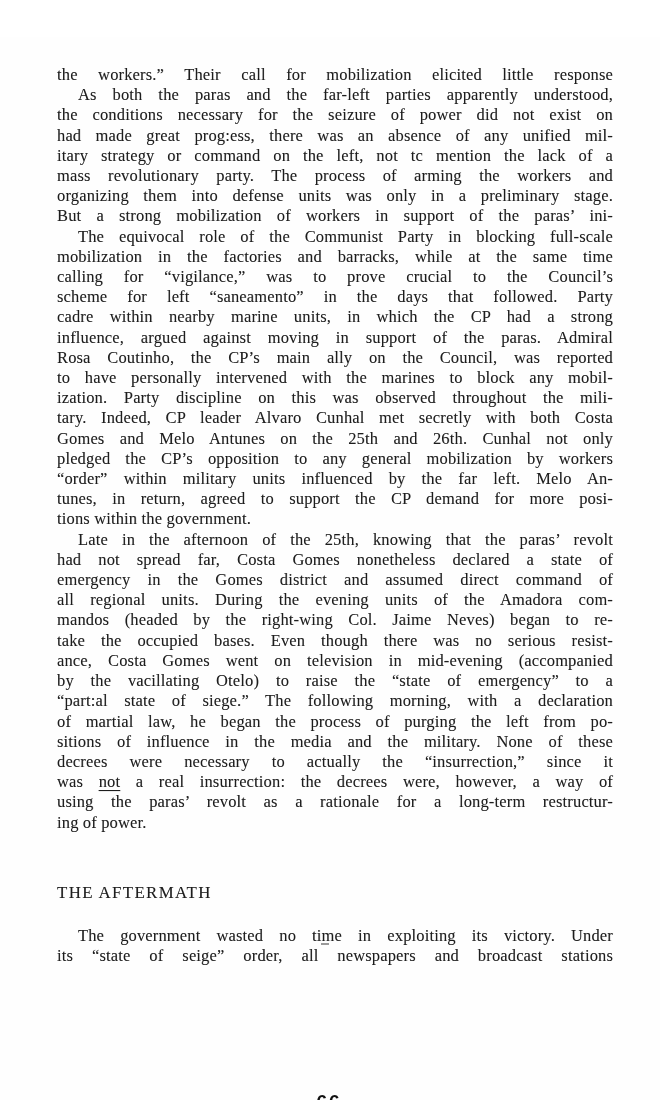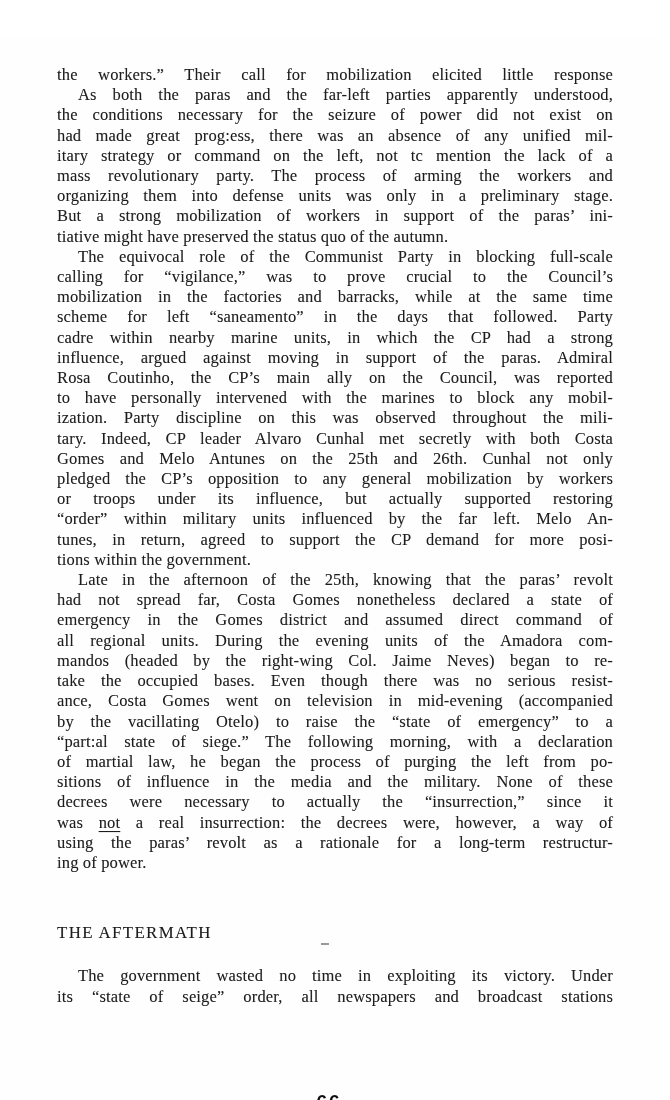--- a/index.html
+++ b/index.html
@@ -75,36 +75,34 @@
         <div class="line j">the workers.” Their call for mobilization elicited little response</div>
       </div>
       <div class="paragraph indent">
         <div class="line j">As both the paras and the far-left parties apparently understood,</div>
         <div class="line j">the conditions necessary for the seizure of power did not exist on</div>
         <div class="line j">had made great prog:ess, there was an absence of any unified mil-</div>
         <div class="line j">itary strategy or command on the left, not tc mention the lack of a</div>
         <div class="line j">mass revolutionary party. The process of arming the workers and</div>
         <div class="line j">organizing them into defense units was only in a preliminary stage.</div>
         <div class="line j">But a strong mobilization of workers in support of the paras’ ini-</div>
-        <div class="line">tiative might have preserved the status quo of the autumn.</div>
       </div>
       <div class="paragraph indent">
         <div class="line j">The equivocal role of the Communist Party in blocking full-scale</div>
+        <div class="line j">mobilization in the factories and barracks, while at the same time</div>
         <div class="line j">calling for “vigilance,” was to prove crucial to the Council’s</div>
-        <div class="line j">mobilization in the factories and barracks, while at the same time</div>
         <div class="line j">scheme for left “saneamento” in the days that followed. Party</div>
         <div class="line j">cadre within nearby marine units, in which the CP had a strong</div>
         <div class="line j">influence, argued against moving in support of the paras. Admiral</div>
         <div class="line j">Rosa Coutinho, the CP’s main ally on the Council, was reported</div>
         <div class="line j">to have personally intervened with the marines to block any mobil-</div>
         <div class="line j">ization. Party discipline on this was observed throughout the mili-</div>
         <div class="line j">tary. Indeed, CP leader Alvaro Cunhal met secretly with both Costa</div>
         <div class="line j">Gomes and Melo Antunes on the 25th and 26th. Cunhal not only</div>
         <div class="line j">pledged the CP’s opposition to any general mobilization by workers</div>
-        <div class="line j">or troops under its influence, but actually supported restoring</div>
         <div class="line j">“order” within military units influenced by the far left. Melo An-</div>
         <div class="line j">tunes, in return, agreed to support the CP demand for more posi-</div>
         <div class="line">tions within the government.</div>
       </div>
       <div class="paragraph indent">
         <div class="line j">Late in the afternoon of the 25th, knowing that the paras’ revolt</div>
         <div class="line j">had not spread far, Costa Gomes nonetheless declared a state of</div>
         <div class="line j">emergency in the Gomes district and assumed direct command of</div>
         <div class="line j">all regional units. During the evening units of the Amadora com-</div>
         <div class="line j">mandos (headed by the right-wing Col. Jaime Neves) began to re-</div>

